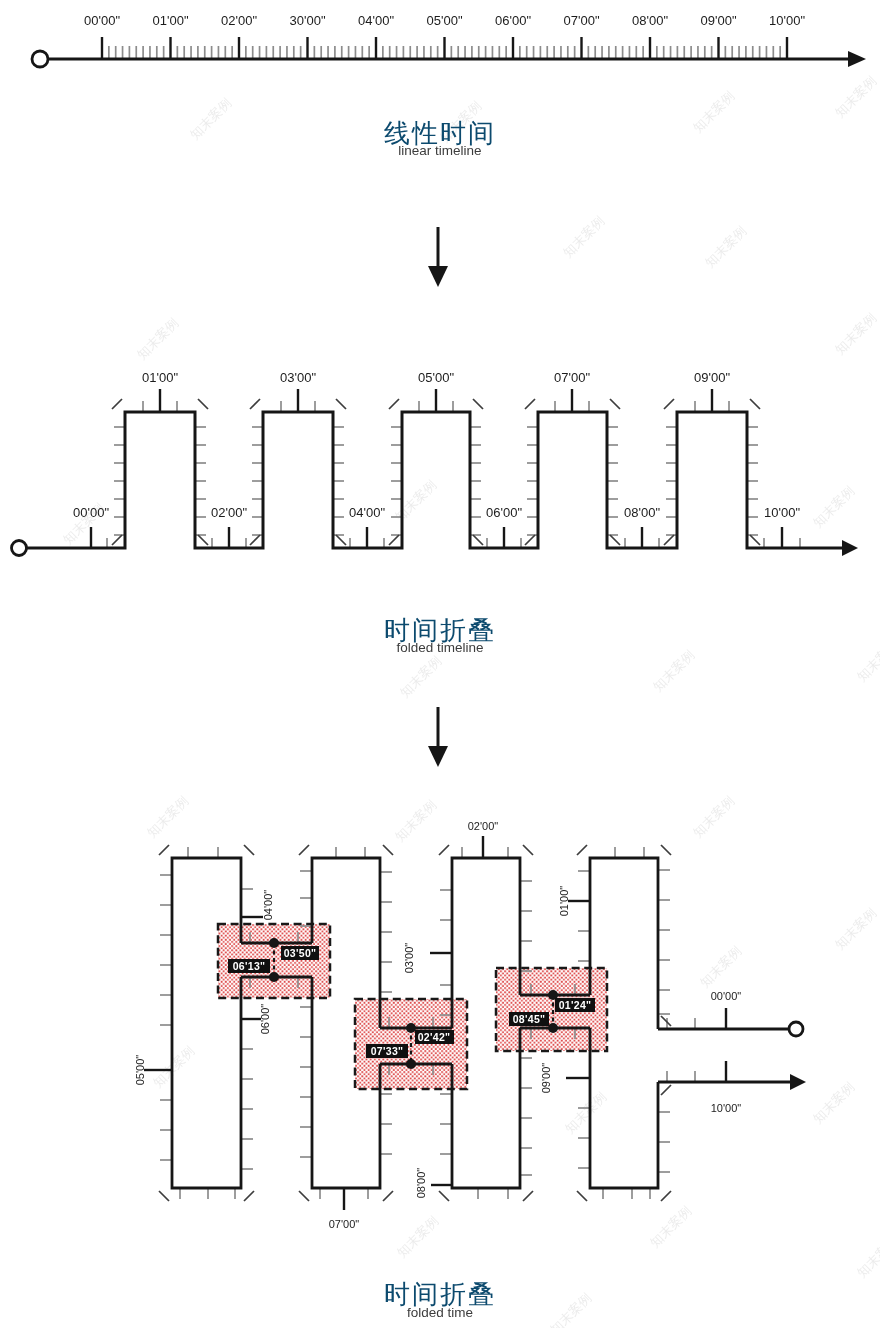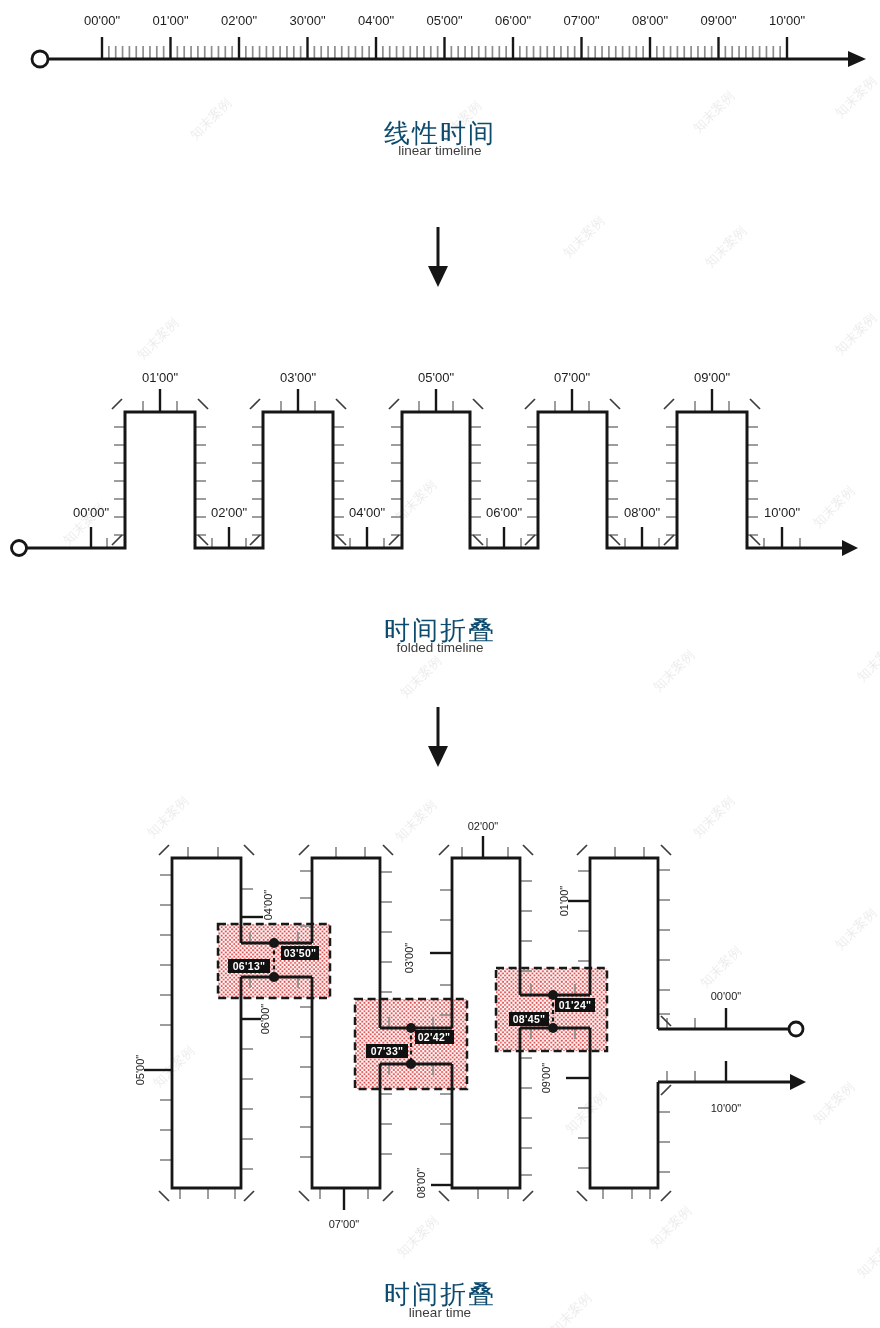--- a/index.html
+++ b/index.html
@@ -536,14 +536,14 @@
       <text class="lb3" x="421" y="1183" dy="0.35em" transform="rotate(-90 421 1183)">08'00"</text>
       <text class="lb3" x="546" y="1078" dy="0.35em" transform="rotate(-90 546 1078)">09'00"</text>
     </g>
   </svg>
 
   <div class="title title-zh" style="top:116px;">线性时间</div>
   <div class="title title-en" style="top:143px;">linear timeline</div>
   <div class="title title-zh" style="top:613px;">时间折叠</div>
   <div class="title title-en" style="top:640px;">folded timeline</div>
   <div class="title title-zh" style="top:1277px;">时间折叠</div>
-  <div class="title title-en" style="top:1305px;">linear time</div>
+  <div class="title title-en" style="top:1305px;">folded time</div>
 </div>
 
 </body></html>

